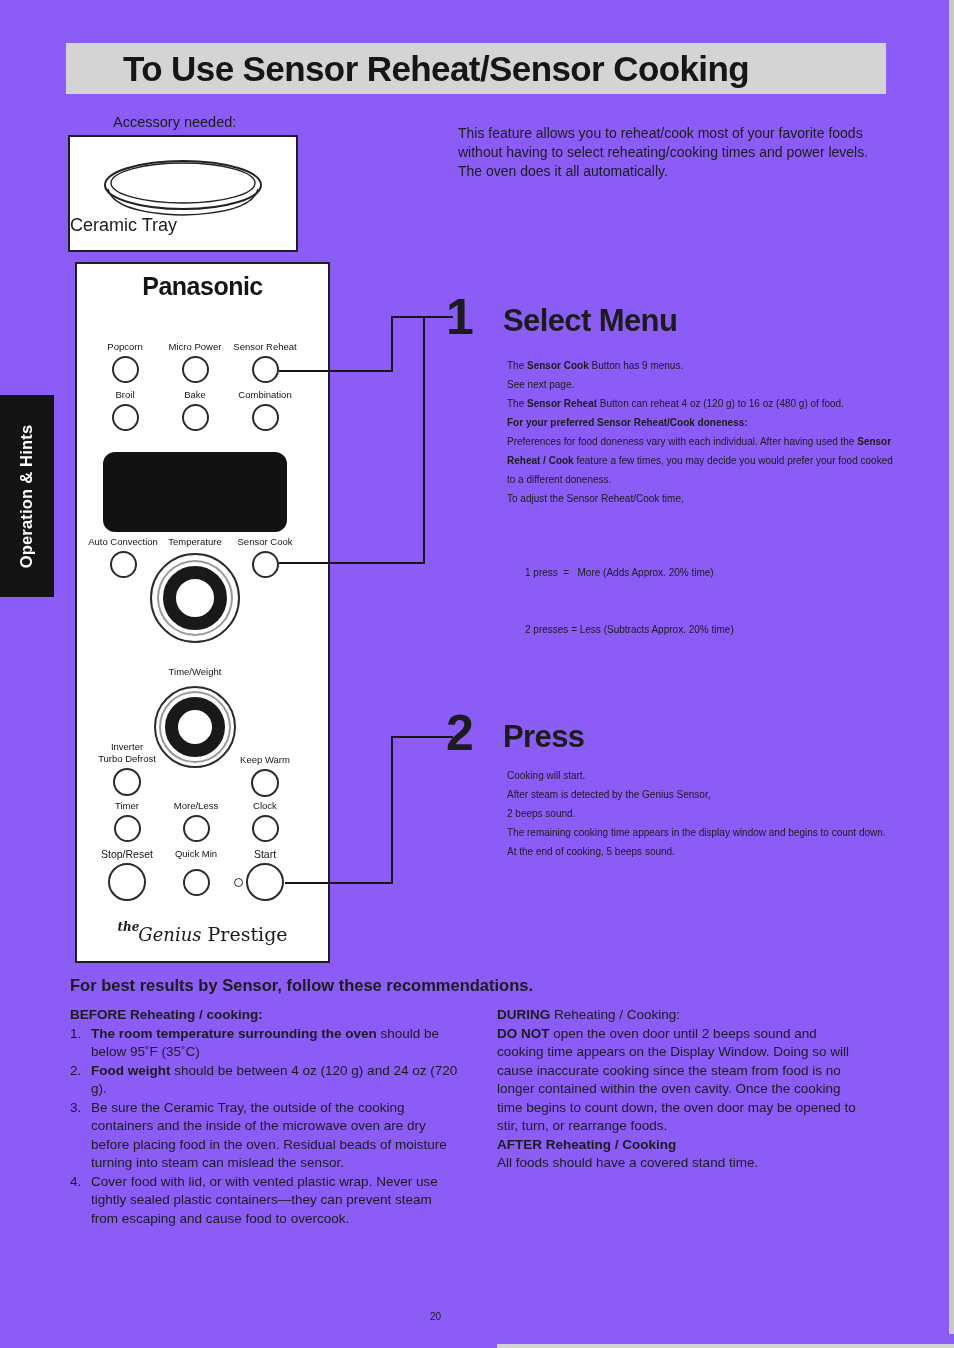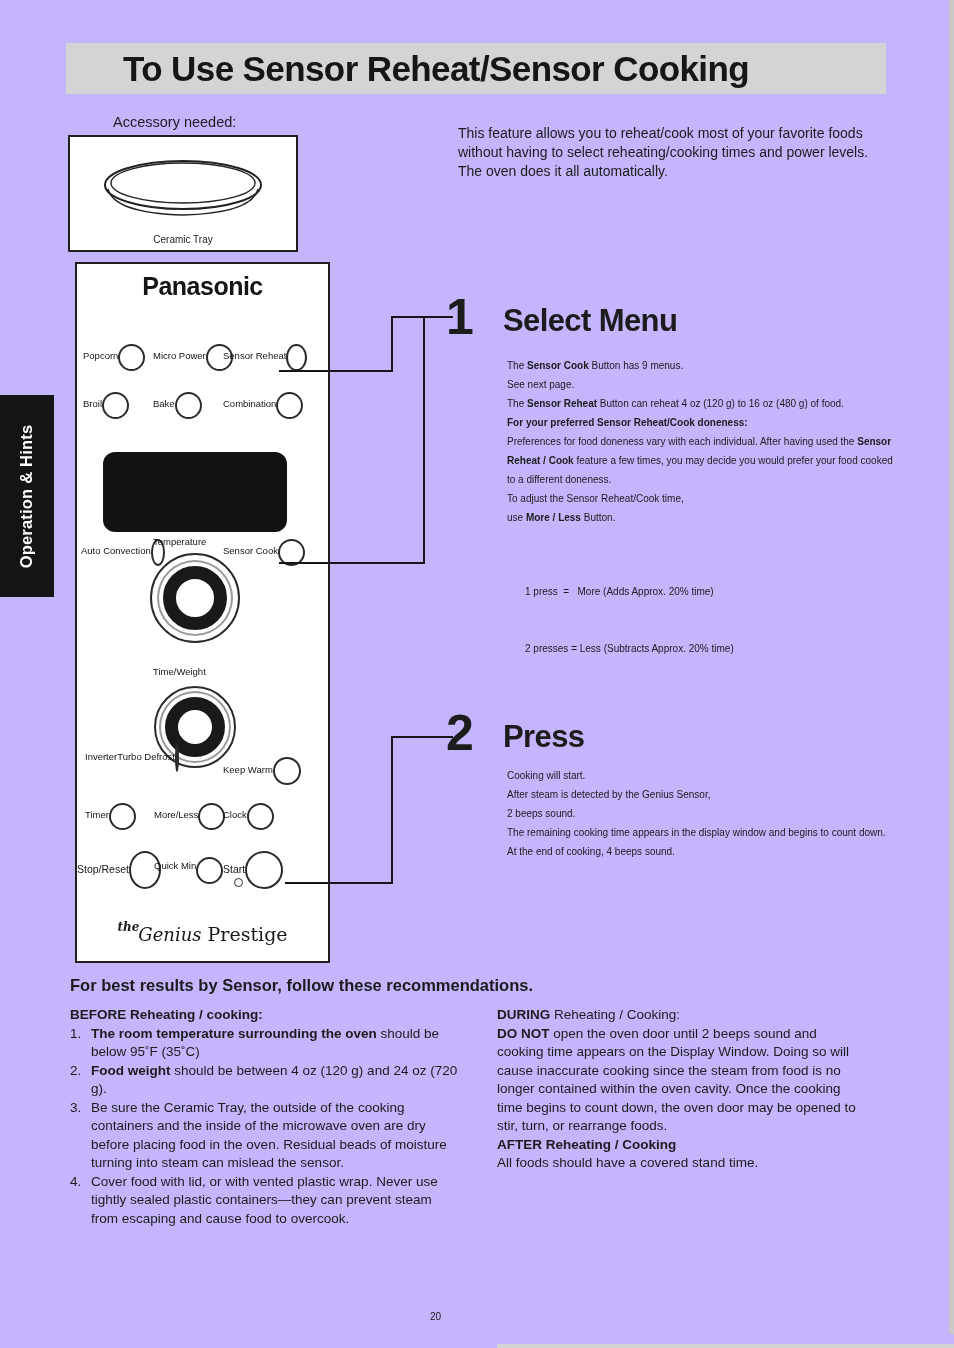--- a/index.html
+++ b/index.html
@@ -1,45 +1,45 @@
 <!DOCTYPE html>
 <html><head>
 <meta charset="utf-8">
 <style>
   html,body { margin:0; padding:0; background:#fff; }
-  .page { position:relative; width:954px; height:1348px; background:#c4b5fd;
+  .page { position:relative; width:954px; height:1348px; background:#8b5cf6;
           font-family:"Liberation Sans", sans-serif; color:#1c1c1c; overflow:hidden; }
   .abs { position:absolute; }
 
   
   .titlebar { left:66px; top:43px; width:820px; height:51px; background:#d4d4d4;
               display:flex; align-items:center; }
   .titlebar h1 { margin:0 0 0 57px; font-size:35px; font-weight:bold; letter-spacing:-0.6px; color:#161616; }
 
   
   .acc-label { left:113px; top:114px; font-size:14.5px; }
   .acc-box { left:68px; top:135px; width:226px; height:113px; border:2px solid #1f1f1f; background:#fff; }
-  .acc-name { position:absolute; bottom:5px; left:0; width:100%; text-align:center; font-size:10px; }
+  .acc-name { position:absolute; bottom:14px; left:0; width:100%; text-align:left; font-size:18px; }
   .tray-svg { position:absolute; left:0; top:10px; }
 
   .intro { left:458px; top:124px; width:425px; font-size:14px; line-height:19px; margin:0; }
 
   
   .side-tab { left:0; top:395px; width:54px; height:202px; background:#141414;
               display:flex; align-items:center; justify-content:center; }
   .side-tab span { transform:rotate(-90deg); white-space:nowrap; color:#ffffff;
                    font-weight:bold; font-size:16.5px; letter-spacing:0.2px; }
 
   
   .panel { left:75px; top:262px; width:255px; height:701px; border:2px solid #1f1f1f;
            background:#fff; box-sizing:border-box; }
   .panel * { box-sizing:border-box; }
   .brand { position:absolute; left:0; top:8px; width:251px; text-align:center;
            font-size:25px; font-weight:bold; letter-spacing:-0.5px; color:#151515; }
-  .pb { position:absolute; width:84px; display:flex; align-items:center; }
+  .pb { position:absolute; width:84px; display:flex; flex-direction:column; align-items:center; }
   .pl { font-size:9.5px; line-height:12px; text-align:center; white-space:nowrap; color:#141414; }
   .pl-lg { font-size:10.5px; }
   .pc { width:27px; height:27px; border:2px solid #2b2b2b; border-radius:50%; margin-top:3px; background:#fff; }
   .pc.mid { width:28px; height:28px; }
   .pc.big { width:38px; height:38px; }
   .pc.qm { margin-top:9px; }
   .display { position:absolute; left:26px; top:188px; width:184px; height:80px;
              background:#121212; border-radius:12px; }
   .knob { position:absolute; border:2px solid #2b2b2b; border-radius:50%; background:#fff;
           display:flex; align-items:center; justify-content:center; }
@@ -178,21 +178,21 @@
     </div>
     <div class="pb" style="left:77px; top:536px;">
       <span class="pl">More/Less</span>
       <span class="pc"></span>
     </div>
     <div class="pb" style="left:146px; top:536px;">
       <span class="pl">Clock</span>
       <span class="pc"></span>
     </div>
 
-    <div class="pb" style="left:0; top:584px;">
+    <div class="pb" style="left:8px; top:584px;">
       <span class="pl pl-lg">Stop/Reset</span>
       <span class="pc big"></span>
     </div>
     <div class="pb" style="left:77px; top:584px;">
       <span class="pl">Quick Min</span>
       <span class="pc qm"></span>
     </div>
     <div class="pb" style="left:146px; top:584px;">
       <span class="pl pl-lg">Start</span>
       <span class="pc big"></span>
@@ -215,34 +215,33 @@
 
   <div class="abs step-num" style="left:446px; top:292px;">1</div>
   <div class="abs step-head" style="left:503px; top:303px;">Select Menu</div>
   <div class="abs step-body" style="left:507px; top:356px;">
     <p><span>The </span><b>Sensor Cook</b><span> Button has 9 menus.</span></p>
     <p><span>See next page.</span></p>
     <p><span>The </span><b>Sensor Reheat</b><span> Button can reheat 4 oz (120 g) to 16 oz (480 g) of food.</span></p>
     <p class="gap"><b>For your preferred Sensor Reheat/Cook doneness:</b></p>
     <p><span>Preferences for food doneness vary with each individual. After having used the </span><b>Sensor Reheat / Cook</b><span> feature a few times, you may decide you would prefer your food cooked to a different doneness.</span></p>
     <p><span>To adjust the Sensor Reheat/Cook time,</span></p>
-    <p><span>use </span><b>More / Less</b><span> Button.</span></p>
     <div class="press-list">
       <div>1 press  =   More (Adds Approx. 20% time)</div>
       <div>2 presses = Less (Subtracts Approx. 20% time)</div>
     </div>
   </div>
 
   <div class="abs step-num" style="left:446px; top:708px;">2</div>
   <div class="abs step-head" style="left:503px; top:719px;">Press</div>
   <div class="abs step-body" style="left:507px; top:766px;">
     <p><span>Cooking will start.</span></p>
     <p class="gap"><span>After steam is detected by the Genius Sensor,</span></p>
     <p><span>2 beeps sound.</span></p>
-    <p><span>The remaining cooking time appears in the display window and begins to count down. At the end of cooking, 4 beeps sound.</span></p>
+    <p><span>The remaining cooking time appears in the display window and begins to count down. At the end of cooking, 5 beeps sound.</span></p>
   </div>
 
   <div class="abs rec-head">For best results by Sensor, follow these recommendations.</div>
 
   <div class="abs col col-left">
     <p><b>BEFORE Reheating / cooking:</b></p>
     <div class="item">
       <span class="n">1.</span>
       <div><b>The room temperature surrounding the oven</b><span> should be below 95˚F (35˚C)</span></div>
     </div>

